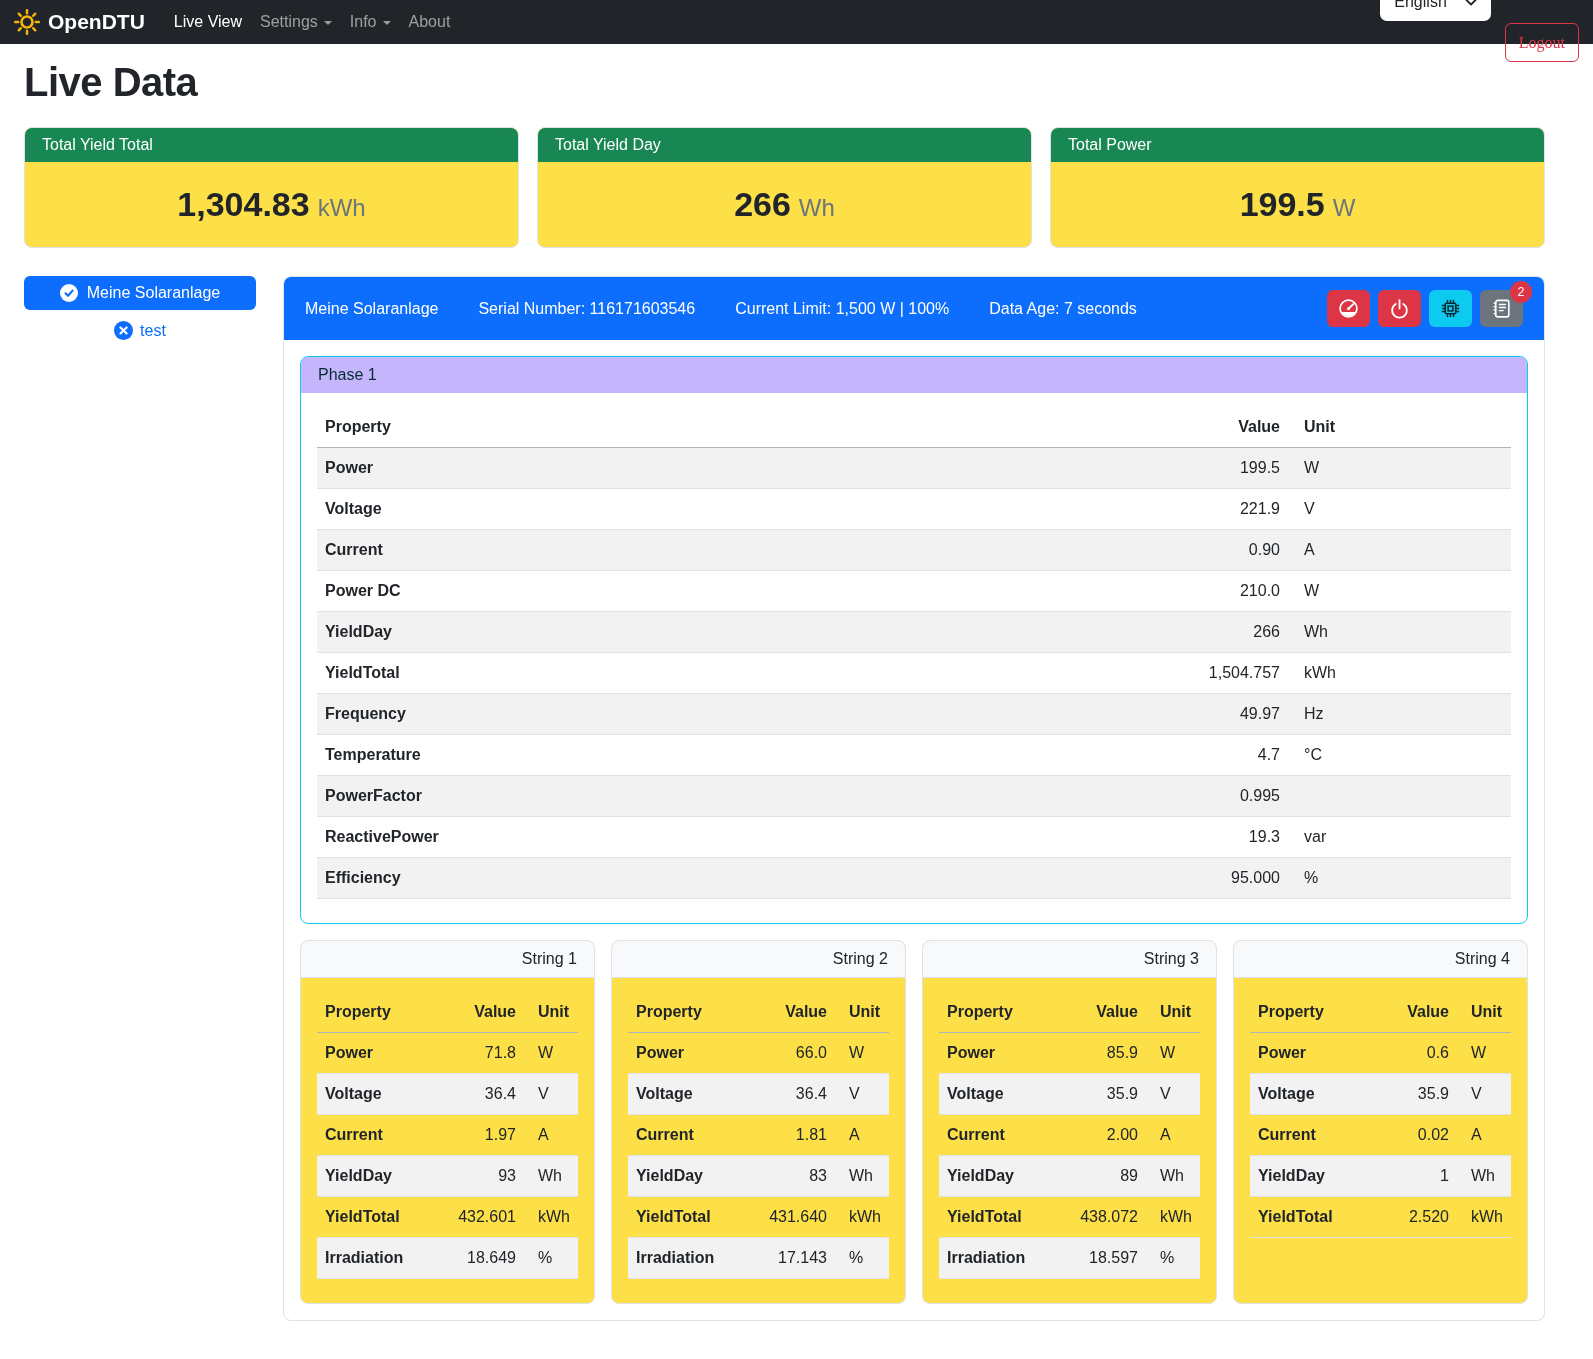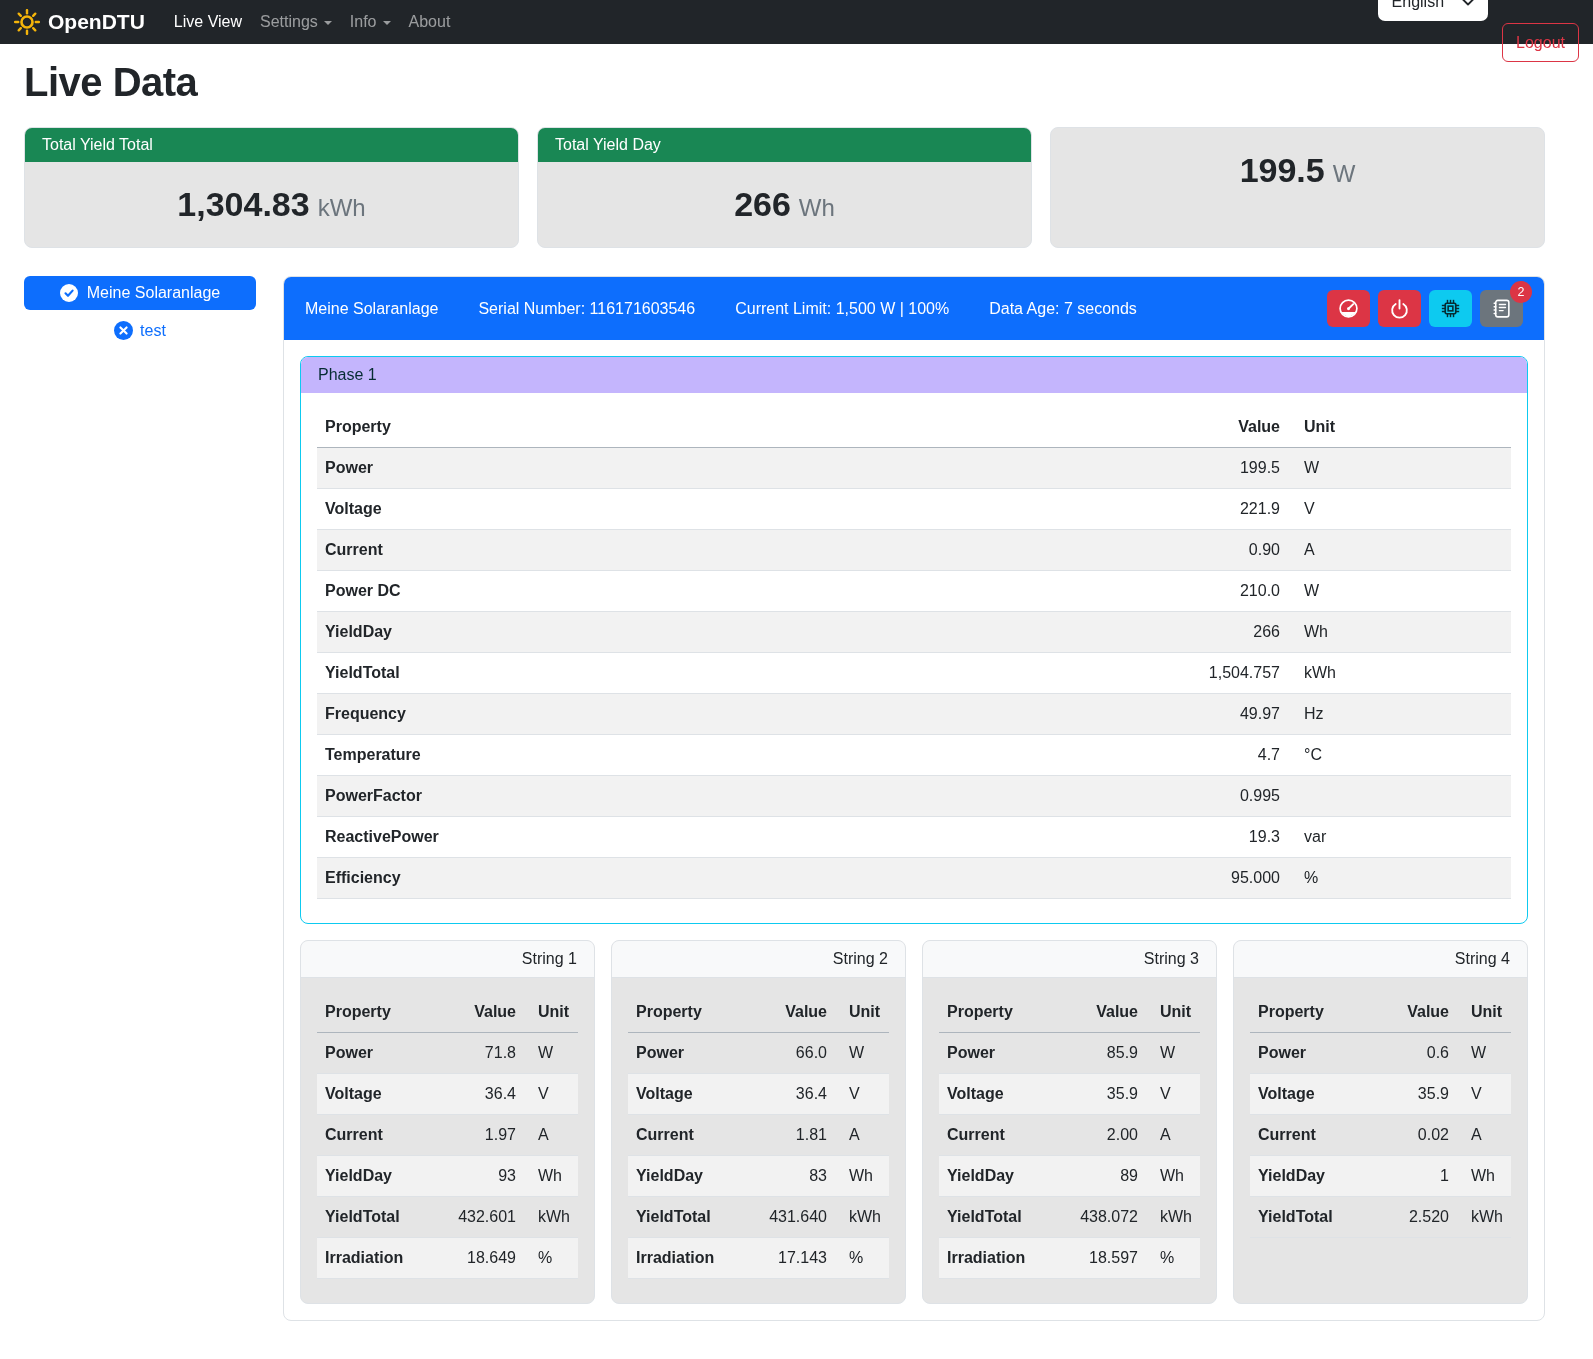--- a/index.html
+++ b/index.html
@@ -46,30 +46,30 @@
     border-radius: 7px; height: 39px;
     padding: 0 14px;
     display: flex; align-items: center; gap: 18px;
     cursor: pointer; font-size: 16px;
   }
   .logout-btn {
     background: transparent;
     border: 1px solid #dc3545; color: #dc3545;
     border-radius: 6px; height: 39px;
     padding: 0 13px; font-size: 16px;
-    font-family: Liberation Sans, sans-serif; cursor: pointer; margin-top: 41px;
+    font-family: Liberation Serif, serif; cursor: pointer; margin-top: 41px;
   }
 
   
   .container { padding: 0 24px; max-width: 1569px; }
   h1.page-title { font-size: 40px; font-weight: 700; margin: 16px 0 22px; letter-spacing: -0.5px; }
 
   
   .stats-row { display: grid; grid-template-columns: repeat(3, 1fr); gap: 18px; margin-bottom: 28px; }
-  .card { border: 1px solid #dee2e6; border-radius: 8px; background: #e5e5e5; }
+  .card { border: 1px solid #dee2e6; border-radius: 8px; background: #fde047; }
   .stat-card .stat-header {
     background: #198754; color: #fff;
     padding: 8px 17px; border-radius: 7px 7px 0 0;
   }
   .stat-body { text-align: center; padding: 23px 10px; }
   .stat-value { font-size: 34px; font-weight: 700; }
   .stat-unit { font-size: 24px; color: #6c757d; margin-left: 8px; }
 
   
   .content-row { display: flex; gap: 27px; align-items: flex-start; padding-bottom: 28px; }
@@ -205,20 +205,21 @@
         <span class="stat-value">1,304.83</span><span class="stat-unit">kWh</span>
       </div>
     </div>
     <div class="card stat-card">
       <div class="stat-header">Total Yield Day</div>
       <div class="stat-body">
         <span class="stat-value">266</span><span class="stat-unit">Wh</span>
       </div>
     </div>
     <div class="card stat-card">
+      <div class="stat-header">Total Power</div>
       <div class="stat-body">
         <span class="stat-value">199.5</span><span class="stat-unit">W</span>
       </div>
     </div>
   </div>
 
   <div class="content-row">
 
     <div class="inverter-col">
       <button class="inverter-select-btn">

